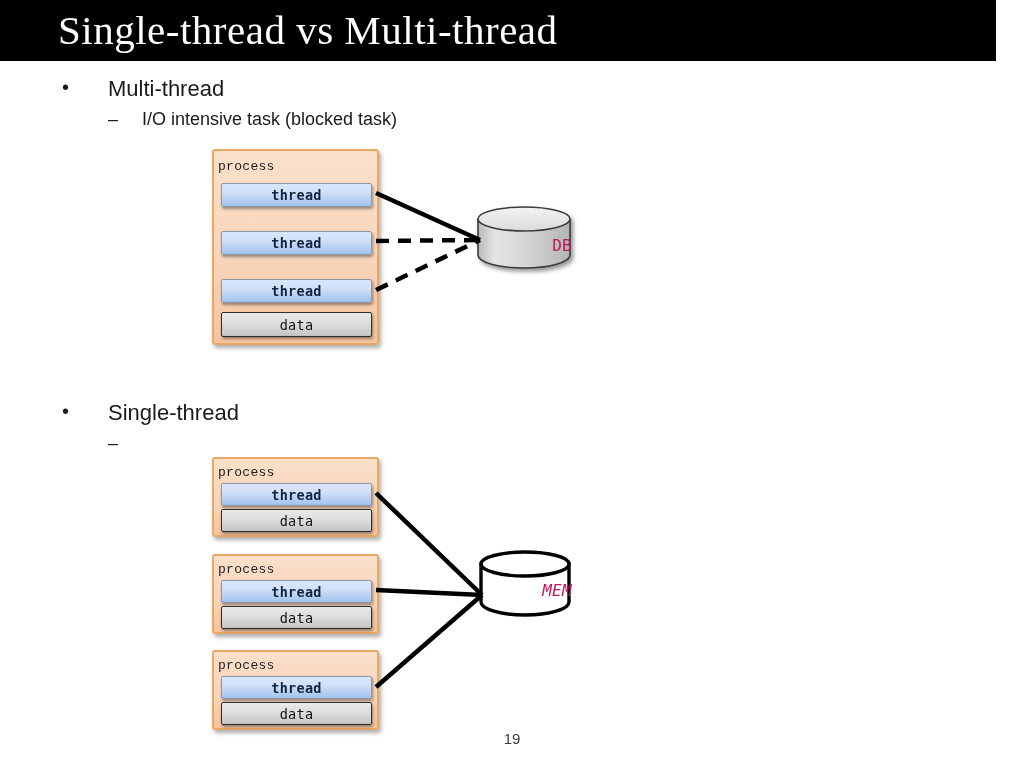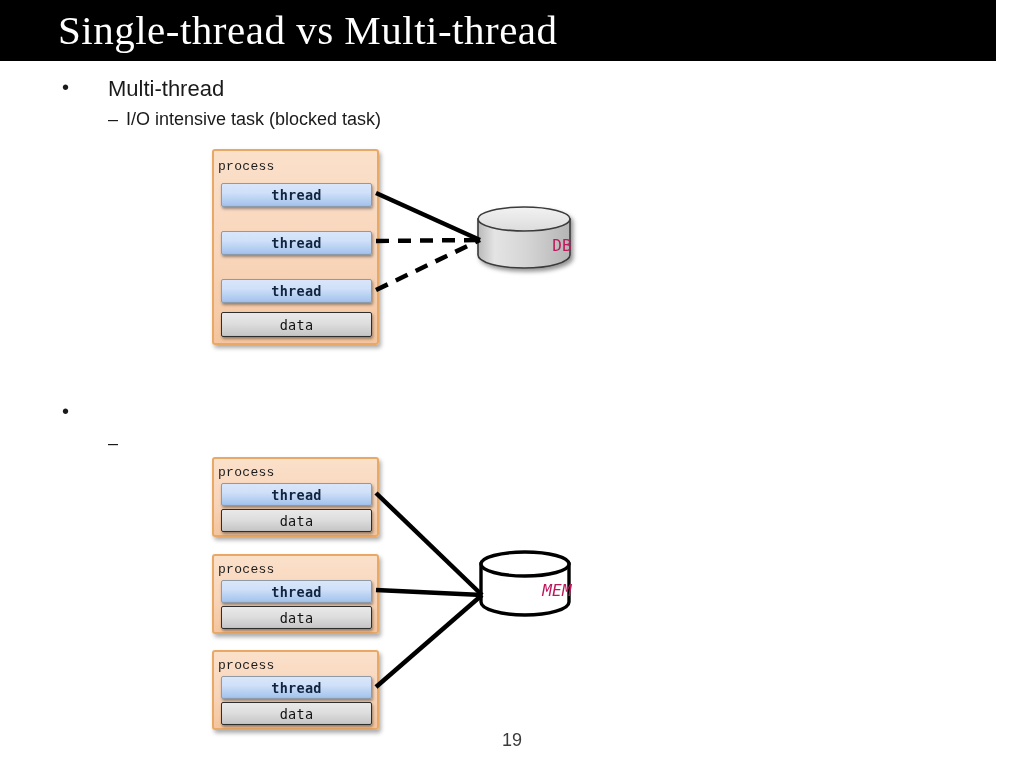--- a/index.html
+++ b/index.html
@@ -59,21 +59,21 @@
     color: #1a1a1a;
     white-space: nowrap;
   }
   .bullet-l2 .dash {
     position: absolute;
     left: 0; top: 0;
     width: 28px;
     font-size: 18px;
     color: #1a1a1a;
   }
-  .bullet-l2 .txt { margin-left: 18px; }
+  .bullet-l2 .txt { margin-left: 34px; }
 
   
   .process-box {
     position: absolute;
     background: linear-gradient(180deg, #fbe0ca 0%, #f8d5ba 55%, #f4c59e 100%);
     border: 2px solid #e8a866;
     border-radius: 3px;
     box-shadow: 2px 3px 4px rgba(0,0,0,0.33);
   }
   .process-label {
@@ -132,21 +132,21 @@
     pointer-events: none;
   }
 
   
   .page-number {
     position: absolute;
     left: 0;
     top: 730px;
     width: 1024px;
     text-align: center;
-    font-size: 18px;
+    font-size: 15px;
     color: #3b3b3b;
   }
 </style>
 </head>
 <body>
 
 <div class="title-banner">
   <div class="title-text">Single-thread vs Multi-thread</div>
 </div>
 
@@ -187,20 +187,21 @@
     <g filter="url(#cylShadow)">
       <path d="M2,13 L2,49 A46,13 0 0 0 94,49 L94,13 Z" fill="url(#cylGreyBody)" stroke="#3a3a3a" stroke-width="1.6"></path>
       <ellipse cx="48" cy="13" rx="46" ry="12" fill="url(#cylGreyTop)" stroke="#3a3a3a" stroke-width="1.6"></ellipse>
     </g>
   </svg>
   <div class="cyl-label" style="top:30px;">DB</div>
 </div>
 
 <div class="bullet-l1" style="left:62px; top:400px;">
   <span class="dot">•</span>
+  <span class="txt">Single-thread</span>
 </div>
 <div class="bullet-l2" style="left:108px; top:433px;">
   <span class="dash">–</span>
 </div>
 
 <div class="process-box" style="left:212px; top:457px; width:167px; height:80px;">
   <div class="process-label" style="top:6px;">process</div>
   <div class="bar bar-thread" style="left:7px; top:24px; width:151px; height:23px;">thread</div>
   <div class="bar bar-data" style="left:7px; top:50px; width:151px; height:23px;">data</div>
 </div>

